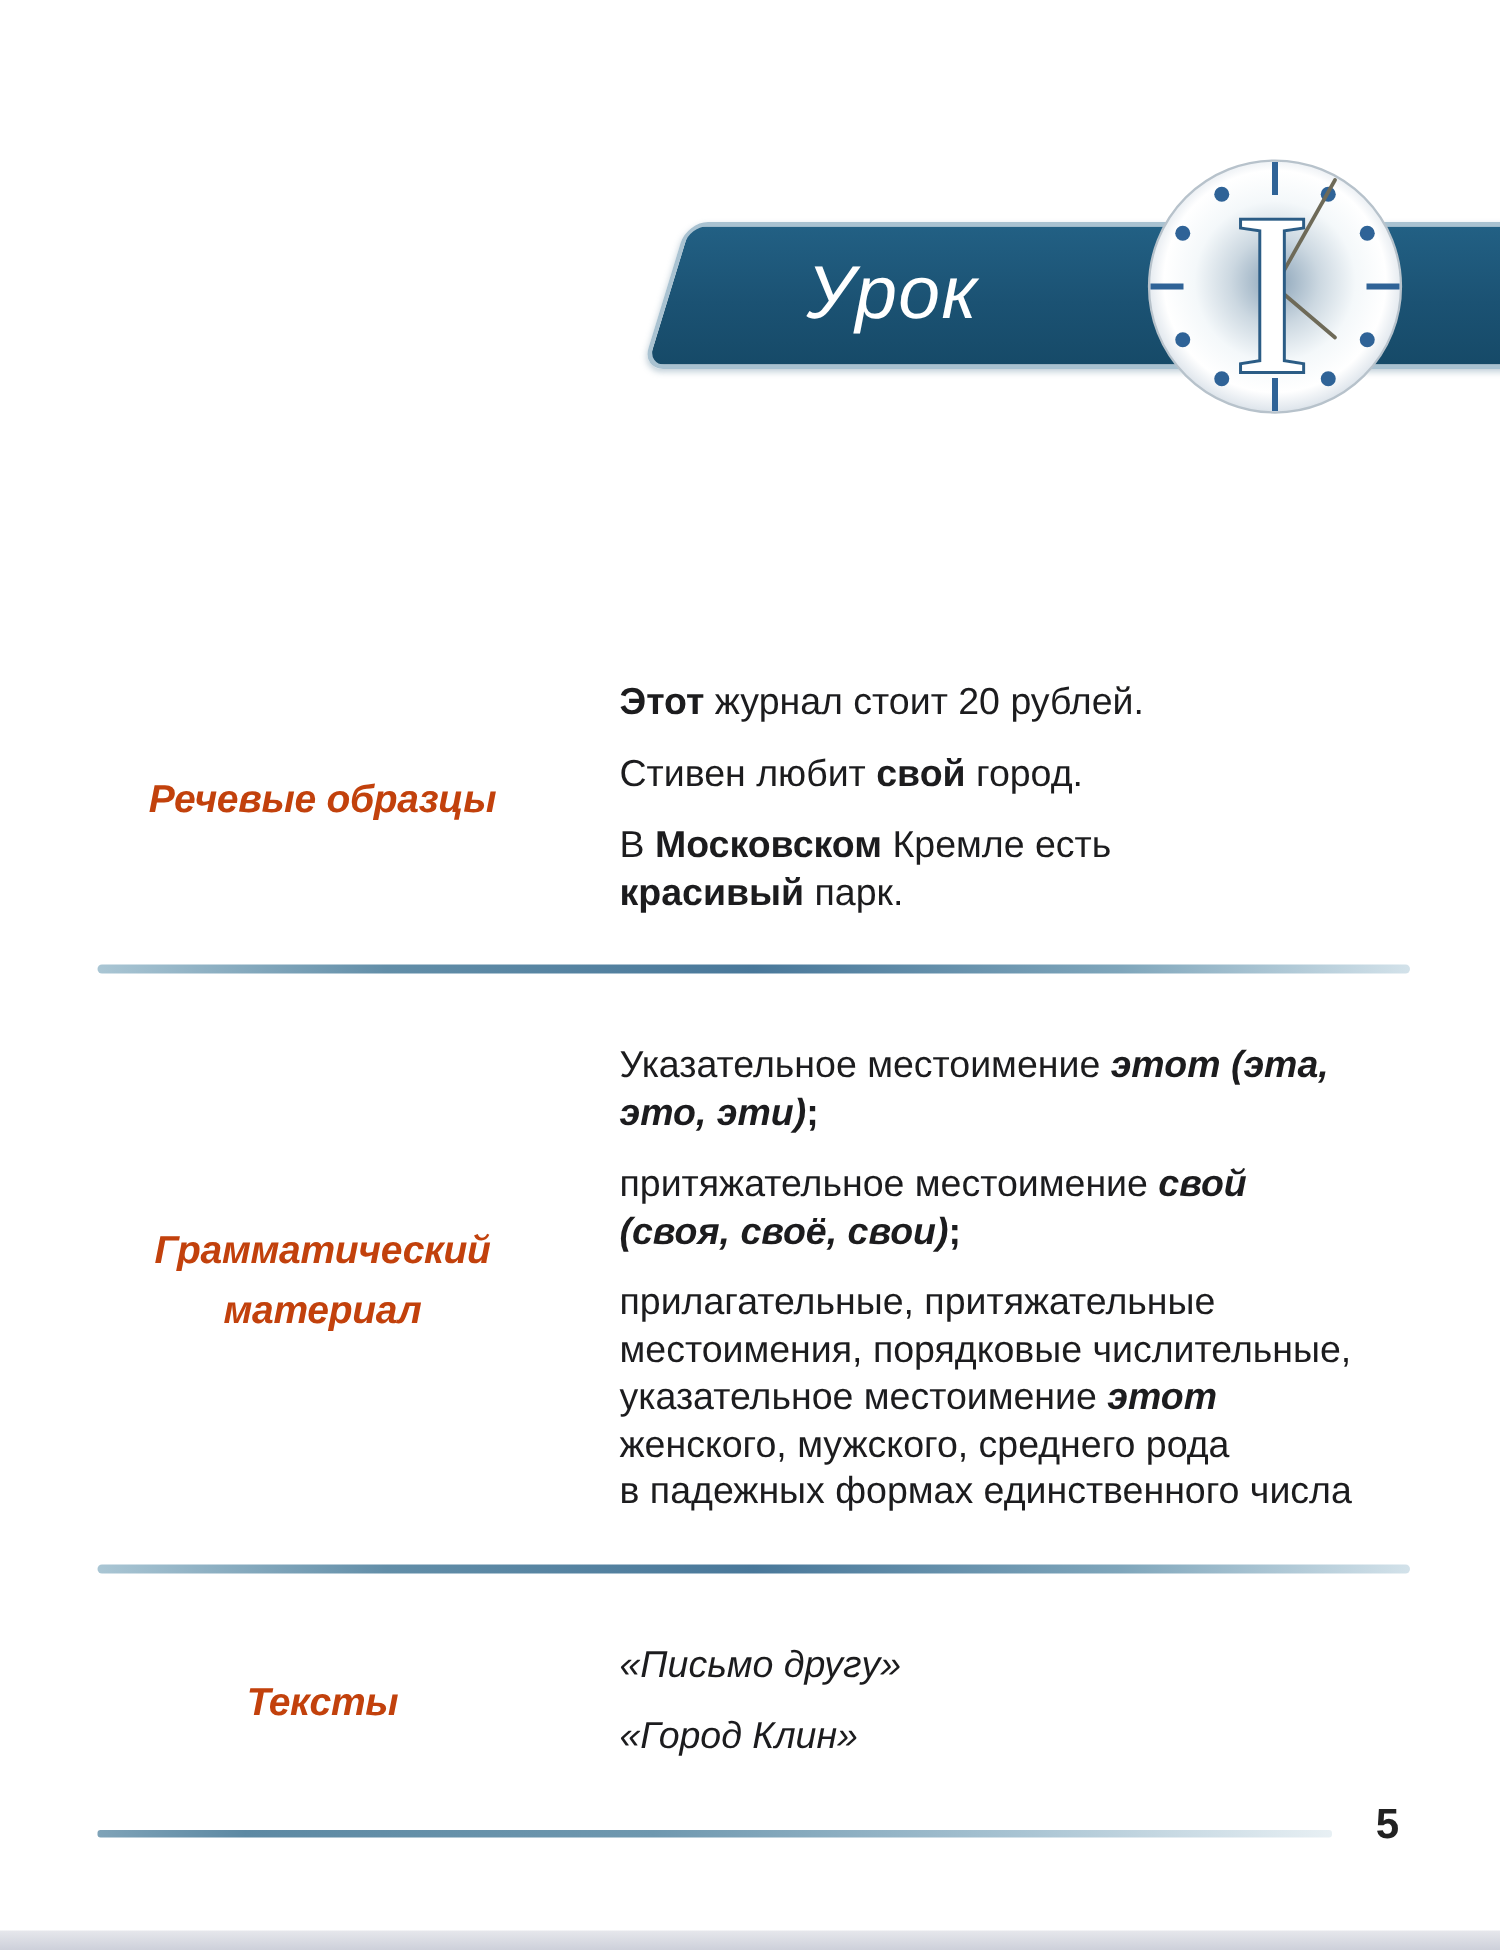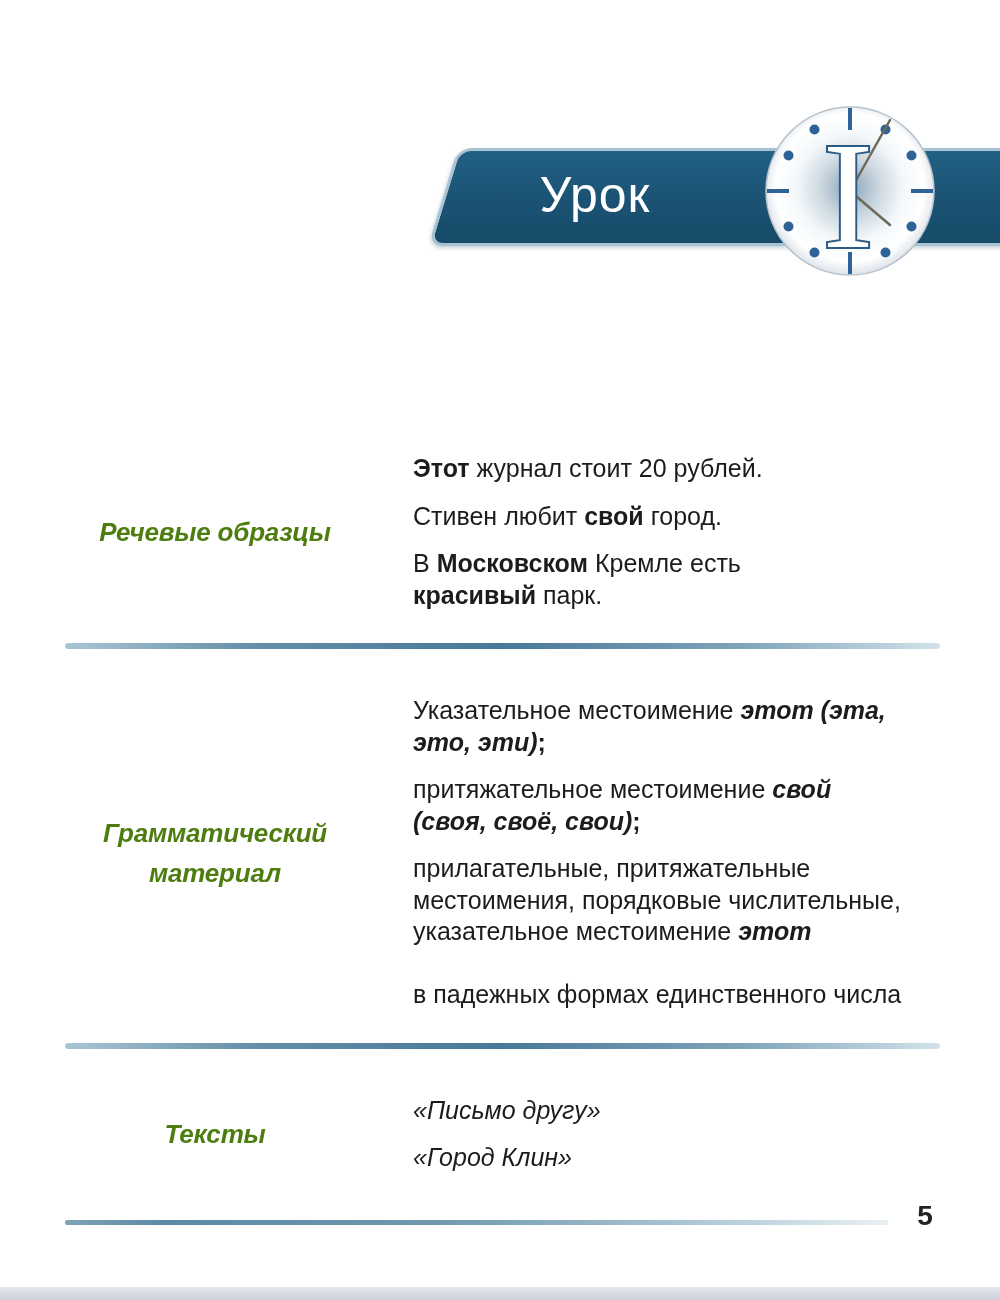--- a/index.html
+++ b/index.html
@@ -10,29 +10,29 @@
   
   .banner{
     position:absolute;left:458px;top:148px;width:600px;height:92px;
     background:linear-gradient(180deg,#226084 0%,#1b5273 55%,#164a68 100%);
     border:3px solid #a9c2d1;border-radius:14px;
     transform:skewX(-17deg);transform-origin:top left;
     box-shadow:0 2px 4px rgba(120,150,170,.45);
   }
   .banner-title{
     position:absolute;left:515px;top:163px;width:160px;height:64px;
-    text-align:center;font-size:50px;line-height:64px;
+    text-align:center;font-style:italic;font-size:50px;line-height:64px;
     color:#ffffff;letter-spacing:1px;z-index:3;
   }
   .clock{position:absolute;left:758px;top:99px;z-index:4;}
   
   .content{position:absolute;left:65px;top:437px;width:875px;}
   .row{display:grid;grid-template-columns:300px 1fr;column-gap:32px;align-items:center;}
   .col-head{
-    text-align:center;color:#4d7c0f;font-weight:bold;font-style:italic;
+    text-align:center;color:#c2410c;font-weight:bold;font-style:italic;
     font-size:26px;line-height:40px;letter-spacing:-0.2px;
   }
   .col-body{font-size:25px;line-height:31.5px;}
   .para{margin:16px;}
   .para + .para{margin-top:15px;}
   .b{font-weight:bold;}
   .i{font-style:italic;}
   .divider{
     height:6px;margin:16px 0 30px;border-radius:3px;
     background:linear-gradient(to right,#aac6d4 0%,#628ea8 22%,#49789a 50%,#7fa6bb 78%,#d3e2ea 100%);
@@ -109,21 +109,21 @@
         </div>
     </div>
 
     <div class="divider"></div>
 
     <div class="row">
       <div class="col-head">Грамматический материал</div>
       <div class="col-body">
           <p class="para"><span>Указательное местоимение </span><span class="b i">этот (эта,</span><br><span class="b i">это, эти)</span><span class="b">;</span></p>
           <p class="para"><span>притяжательное местоимение </span><span class="b i">свой</span><br><span class="b i">(своя, своё, свои)</span><span class="b">;</span></p>
-          <p class="para"><span>прилагательные, притяжательные</span><br><span>местоимения, порядковые числительные,</span><br><span>указательное местоимение </span><span class="b i">этот</span><br><br><span>в падежных формах единственного числа</span></p>
+          <p class="para"><span>прилагательные, притяжательные</span><br><span>местоимения, порядковые числительные,</span><br><span>указательное местоимение </span><span class="b i">этот</span><br><span>женского, мужского, среднего рода</span><br><span>в падежных формах единственного числа</span></p>
         </div>
     </div>
 
     <div class="divider"></div>
 
     <div class="row">
       <div class="col-head">Тексты</div>
       <div class="col-body">
           <p class="para"><span class="i">«Письмо другу»</span></p>
           <p class="para"><span class="i">«Город Клин»</span></p>

